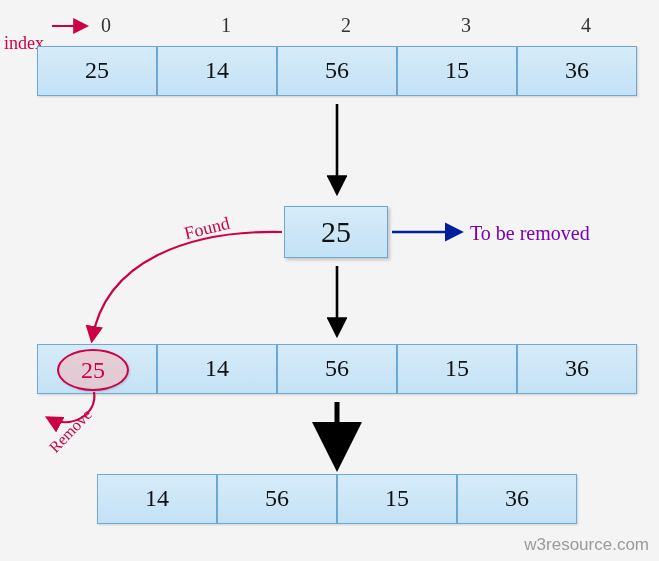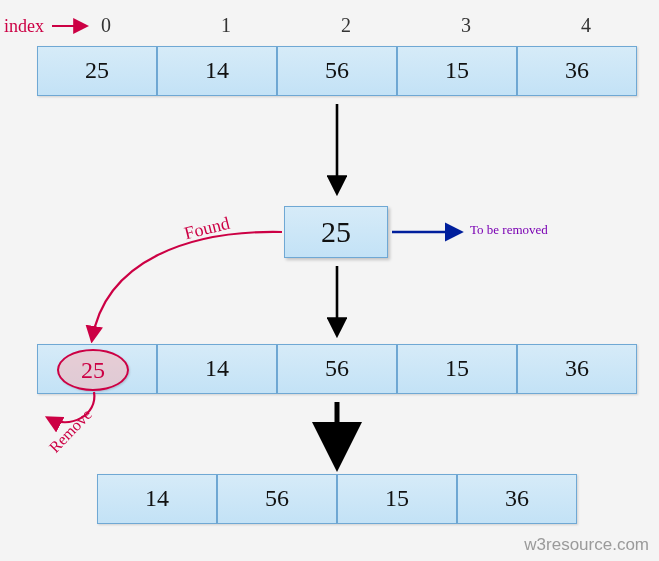--- a/index.html
+++ b/index.html
@@ -28,34 +28,35 @@
     position: absolute;
     font-size: 20px;
     color: #333;
     text-align: center;
   }
   .label-index {
     position: absolute;
     font-size: 18px;
     color: #cc0044;
     font-weight: 500;
+    margin-top: 17px;
   }
   .label-found {
     position: absolute;
     font-size: 18px;
     color: #cc0044;
   }
   .label-remove {
     position: absolute;
     font-size: 16px;
     color: #cc0044;
   }
   .label-tbr {
     position: absolute;
-    font-size: 13px;
+    font-size: 20px;
     color: #7a00b3;
   }
   .target-box {
     position: absolute;
     background: linear-gradient(to bottom, #d6ebf8 0%, #c3e2f6 100%);
     border: 1px solid #6fa8d4;
     text-align: center;
     font-size: 30px;
     color: #111;
     box-shadow: 2px 2px 3px rgba(0,0,0,0.2);

